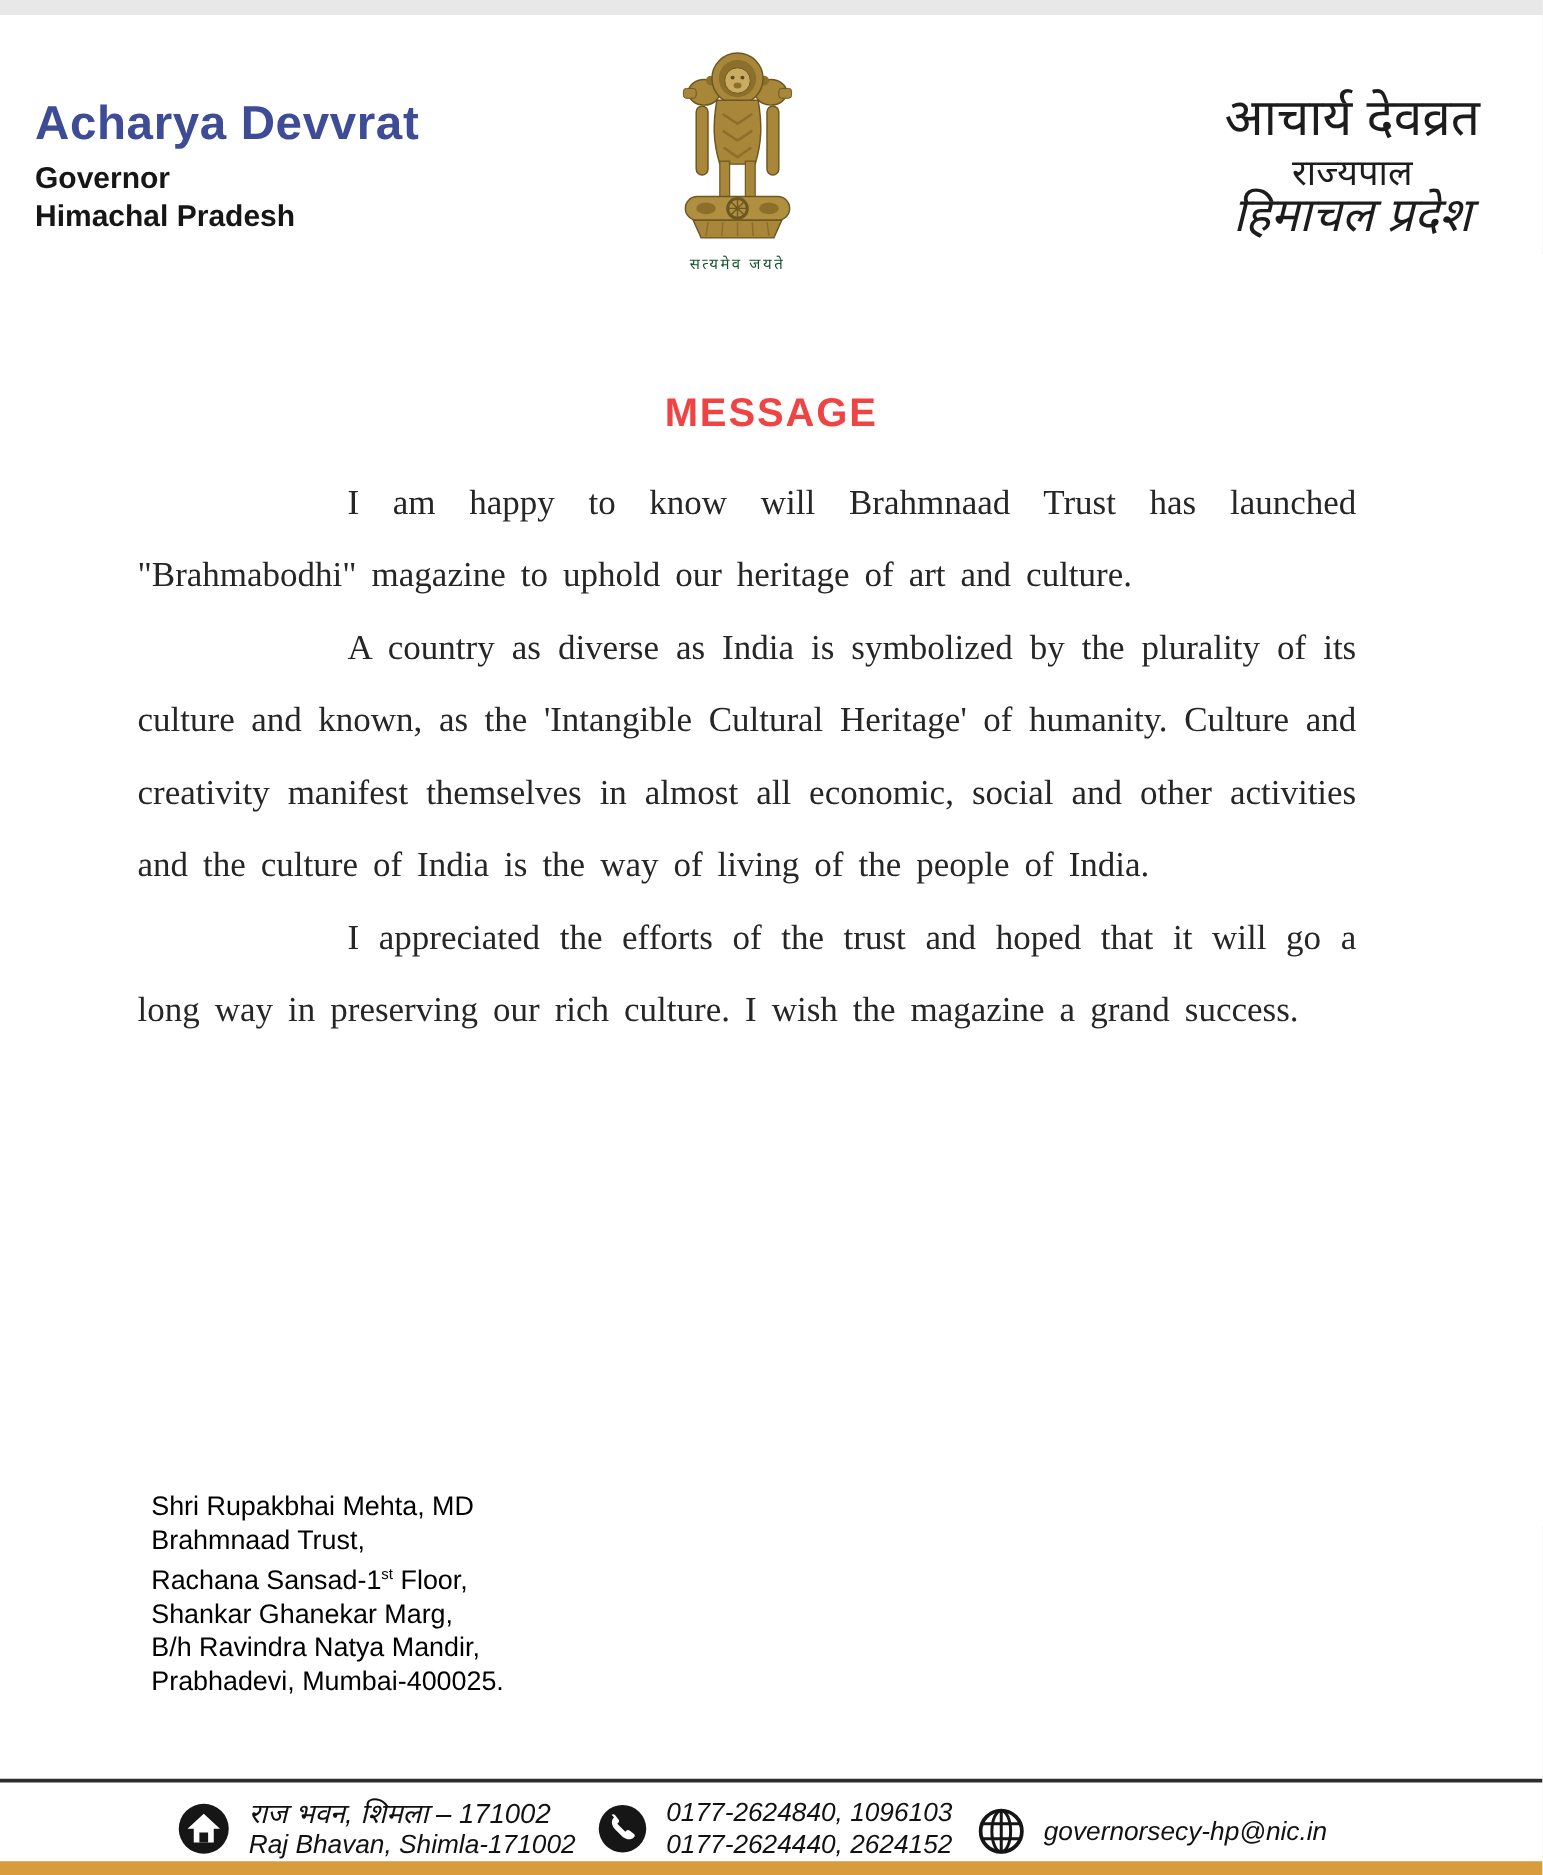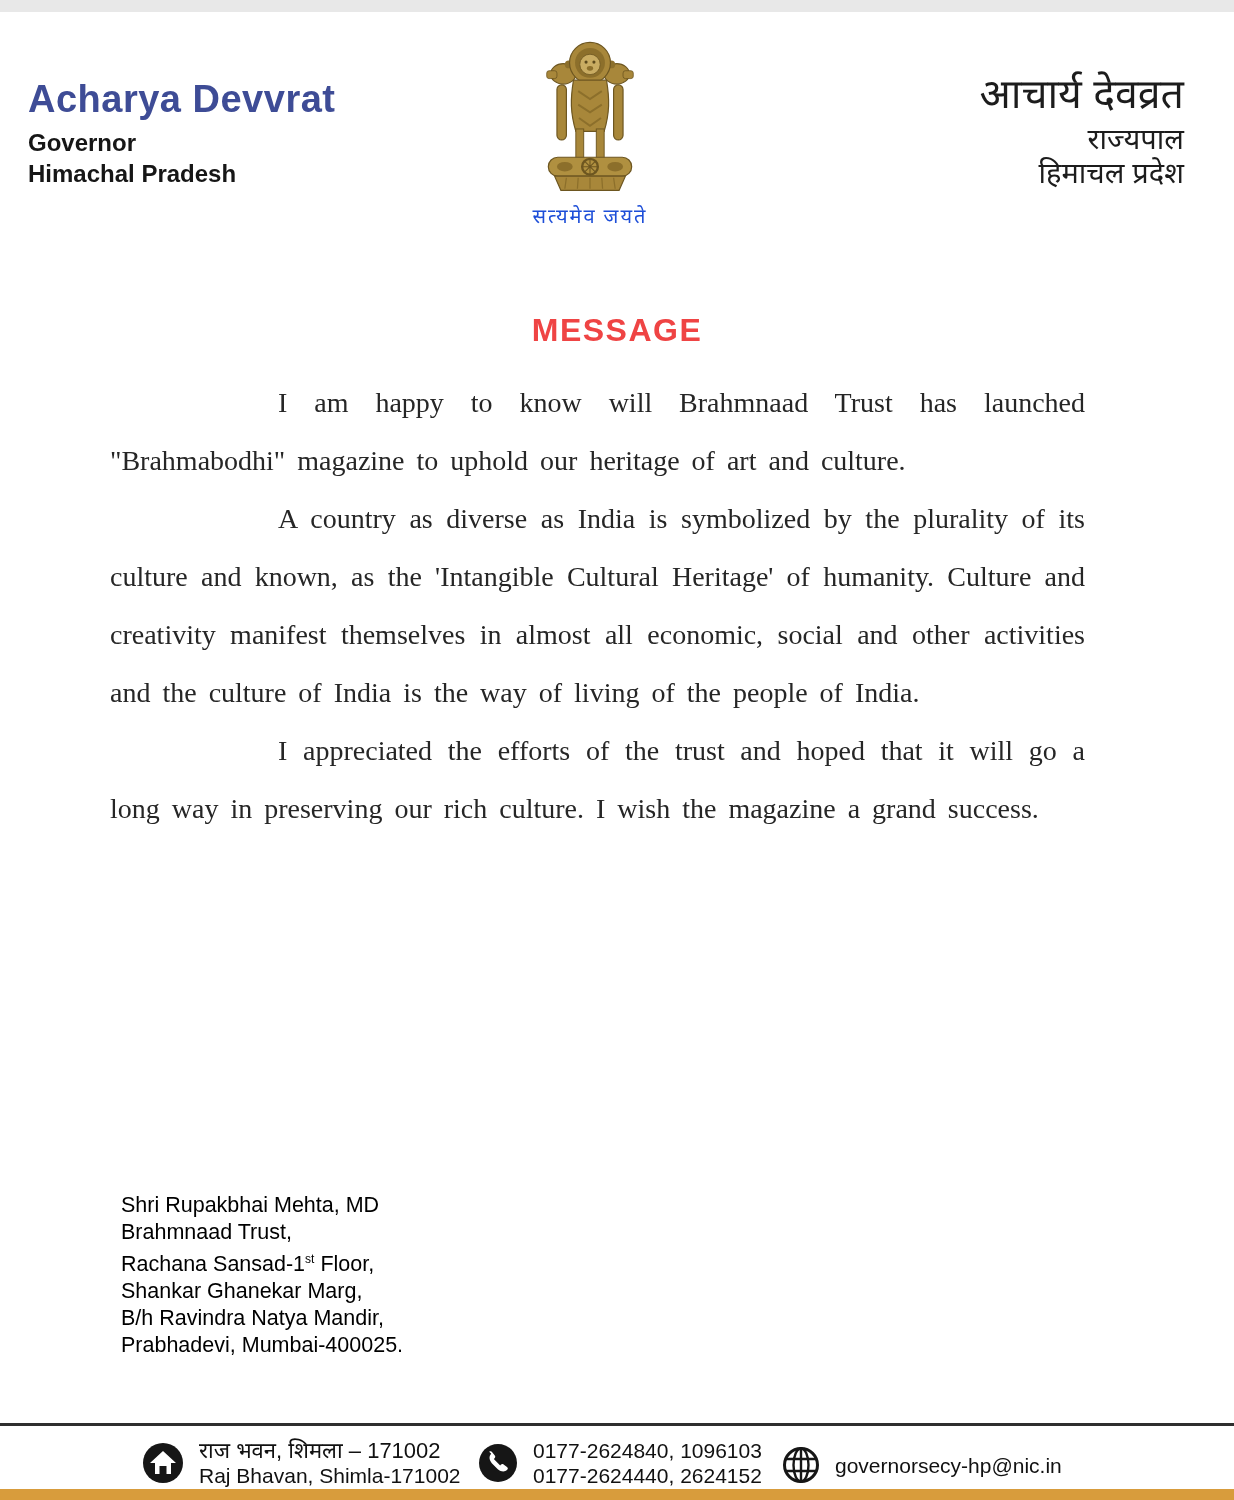--- a/index.html
+++ b/index.html
@@ -14,26 +14,26 @@
     padding-left:20px;
   }
   
   .lh-left{position:absolute;left:28px;top:66px;}
   .lh-name{font-size:38px;font-weight:bold;color:#3e4c96;letter-spacing:.5px;}
   .lh-title{font-size:24px;font-weight:bold;color:#161616;margin-top:8px;}
   .lh-region{font-size:24px;font-weight:bold;color:#161616;margin-top:3px;}
 
   .emblem-wrap{position:absolute;left:505px;top:18px;width:170px;text-align:center;}
   .emblem-svg{display:block;margin:0 auto;}
-  .emblem-motto{font-size:20px;color:#1d4ed8;margin-top:4px;letter-spacing:2px;font-family:Liberation Serif, serif;}
+  .emblem-motto{font-size:12px;color:#14532d;margin-top:4px;letter-spacing:2px;}
 
-  .lh-right{position:absolute;right:70px;top:58px;text-align:right;color:#1c1c1c;}
+  .lh-right{position:absolute;right:70px;top:58px;text-align:center;color:#1c1c1c;}
   .lh-right-name{font-size:41px;line-height:48px;}
   .lh-right-title{font-size:29px;line-height:34px;margin-top:4px;}
-  .lh-right-region{font-size:29px;line-height:34px;}
+  .lh-right-region{font-size:38px;line-height:34px;font-style:italic;}
 
   
   .msg-heading{
     position:absolute;left:0;top:300px;width:1234px;
     text-align:center;font-size:32px;font-weight:bold;
     letter-spacing:1.5px;color:#ef4444;
   }
   .msg-body{
     position:absolute;left:110px;top:362px;width:975px;
     font-family:"Liberation Serif", serif;
@@ -51,21 +51,21 @@
 
   
   .addressee{
     position:absolute;left:121px;top:1180px;
     font-size:21.5px;line-height:27px;color:#000000;
   }
   .addressee sup{font-size:12px;}
 
   
   .footer-rule{position:absolute;left:0;top:1411px;width:1234px;height:3px;background:#2e2e2e;}
-  .footer-row{position:absolute;left:0;top:1420px;width:1234px;height:56px;}
+  .footer-row{position:absolute;left:0;top:1420px;width:1234px;height:56px;font-style:italic;}
   .f-item{position:absolute;display:flex;align-items:center;}
   .f-icon{flex:0 0 auto;}
   .f-text{margin-left:15px;font-size:21px;color:#111;line-height:25px;white-space:nowrap;}
   .f-text .hi{font-size:22px;}
   .f-item-address{left:142px;top:6px;}
   .f-item-phone{left:478px;top:6px;}
   .f-item-email{left:782px;top:14px;}
   .gold-bar{position:absolute;left:0;top:1477px;width:1234px;height:15px;}
 </style>
 </head>

